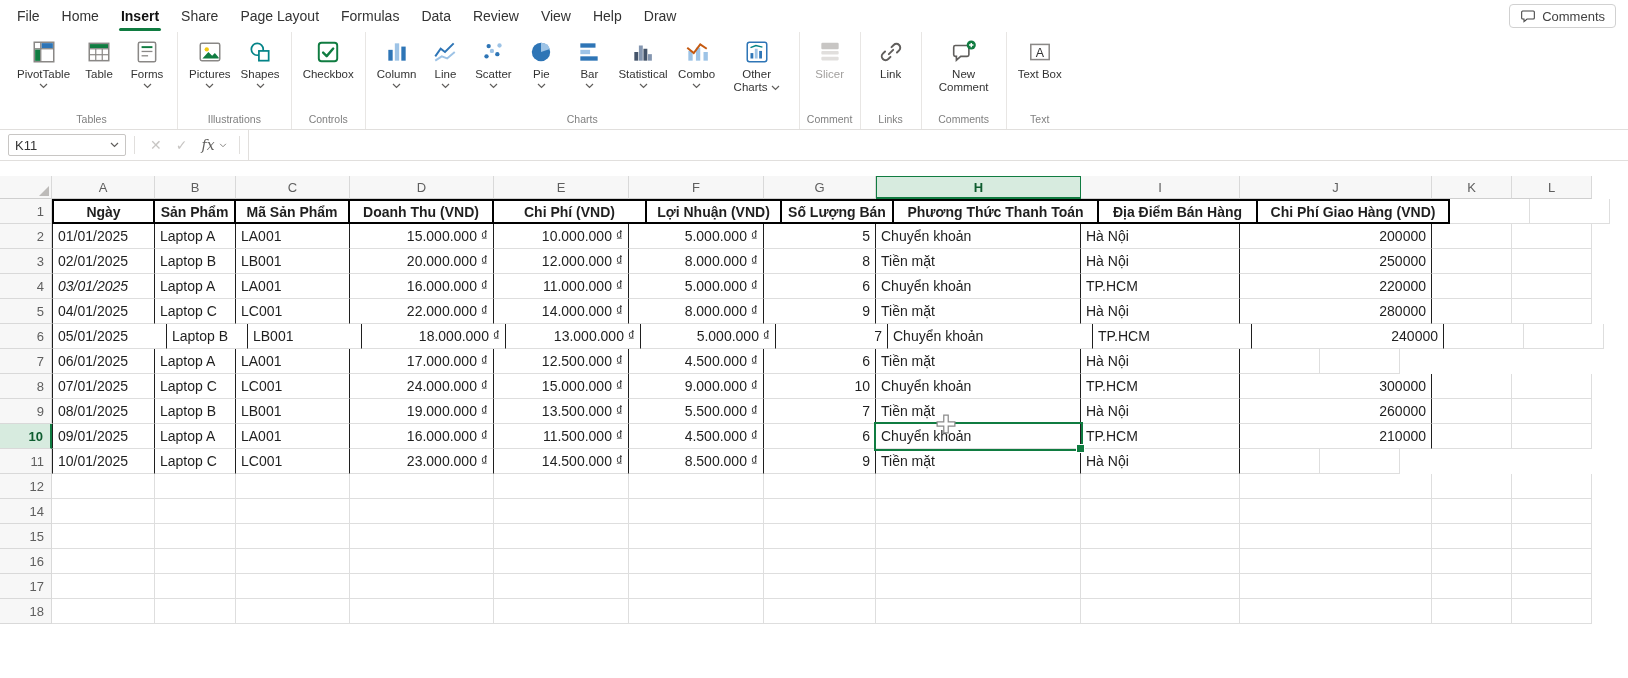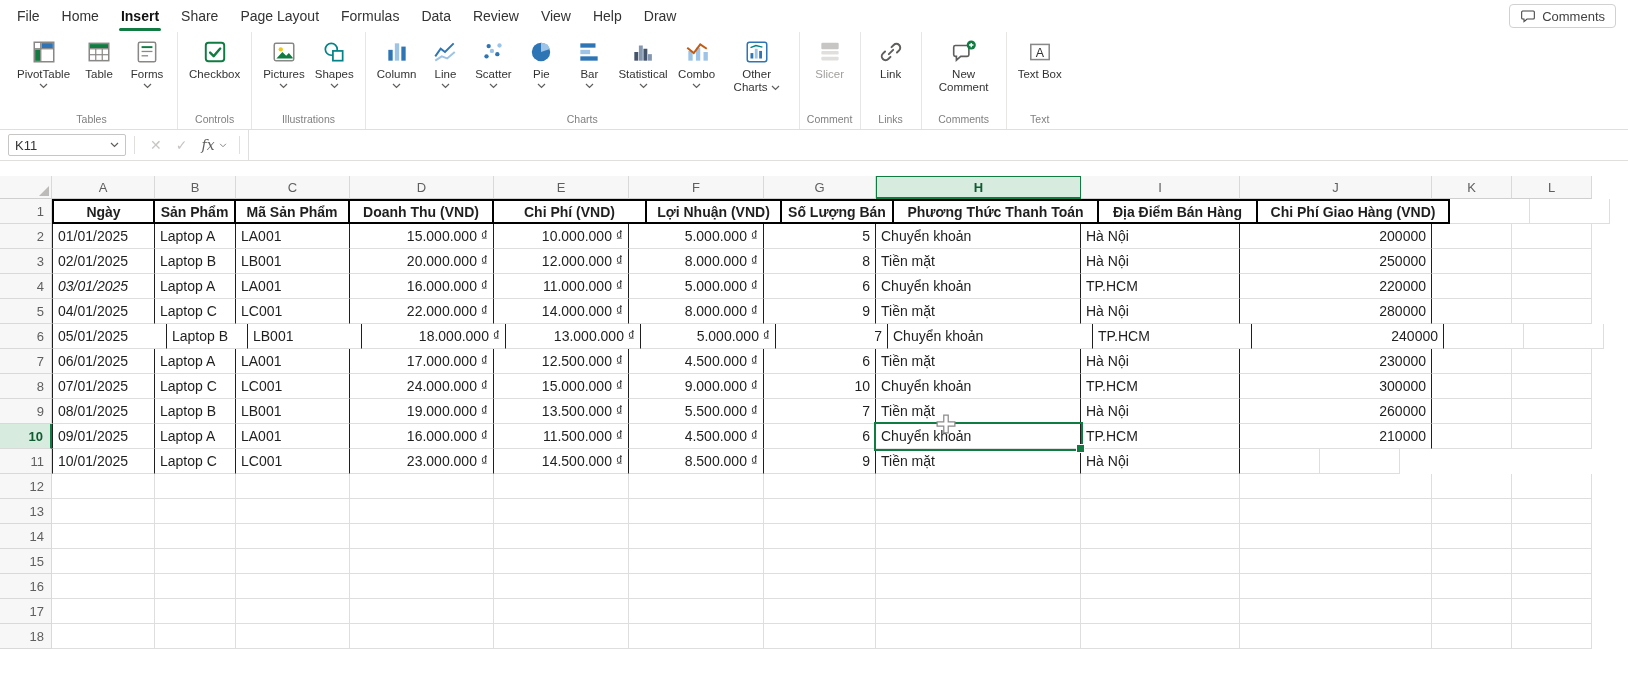--- a/index.html
+++ b/index.html
@@ -139,34 +139,20 @@
             </svg></span>
         </div>
       </div>
       <div class="glabel">Tables</div>
     </div>
     <div class="rgroup">
       <div class="rbuttons">
         <div class="rbtn">
           <span class="icon">
             <svg viewBox="0 0 24 24">
-              <rect x="3.5" y="3.5" width="17" height="17" rx="2.5" fill="none" stroke="#107C41" stroke-width="1.8"></rect>
-              <path d="M7.5 12.5l3.3 3.3 6-7" fill="none" stroke="#107C41" stroke-width="2.2" stroke-linecap="round" stroke-linejoin="round"></path>
-            </svg>
-          </span>
-          <span class="lbl">Checkbox</span>
-        </div>
-      </div>
-      <div class="glabel">Controls</div>
-    </div>
-    <div class="rgroup">
-      <div class="rbuttons">
-        <div class="rbtn">
-          <span class="icon">
-            <svg viewBox="0 0 24 24">
               <rect x="3" y="4" width="18" height="16" rx="1.5" fill="none" stroke="#8a8886" stroke-width="1.4"></rect>
               <circle cx="9" cy="9.5" r="2" fill="#F2C811"></circle>
               <path d="M5 18l5.5-6 3.5 3.5 2.5-2.5 3.5 4V18Z" fill="#107C41"></path>
             </svg>
           </span>
           <span class="lbl">Pictures</span>
           <span class="chev"><svg width="9" height="6" viewBox="0 0 9 6">
               <path d="M1 1l3.5 3.5L8 1" fill="none" stroke="#605E5C" stroke-width="1.2"></path>
             </svg></span>
         </div>
@@ -177,20 +163,34 @@
               <rect x="11" y="11" width="9" height="9" fill="#fff" stroke="#038387" stroke-width="1.6"></rect>
             </svg>
           </span>
           <span class="lbl">Shapes</span>
           <span class="chev"><svg width="9" height="6" viewBox="0 0 9 6">
               <path d="M1 1l3.5 3.5L8 1" fill="none" stroke="#605E5C" stroke-width="1.2"></path>
             </svg></span>
         </div>
       </div>
       <div class="glabel">Illustrations</div>
+    </div>
+    <div class="rgroup">
+      <div class="rbuttons">
+        <div class="rbtn">
+          <span class="icon">
+            <svg viewBox="0 0 24 24">
+              <rect x="3.5" y="3.5" width="17" height="17" rx="2.5" fill="none" stroke="#107C41" stroke-width="1.8"></rect>
+              <path d="M7.5 12.5l3.3 3.3 6-7" fill="none" stroke="#107C41" stroke-width="2.2" stroke-linecap="round" stroke-linejoin="round"></path>
+            </svg>
+          </span>
+          <span class="lbl">Checkbox</span>
+        </div>
+      </div>
+      <div class="glabel">Controls</div>
     </div>
     <div class="rgroup">
       <div class="rbuttons">
         <div class="rbtn">
           <span class="icon">
             <svg viewBox="0 0 24 24">
               <rect x="4" y="10" width="4" height="10" fill="#2E75B6"></rect>
               <rect x="10" y="4" width="4" height="16" fill="#9DC3E6"></rect>
               <rect x="16" y="7" width="4" height="13" fill="#2E75B6"></rect>
             </svg>
@@ -493,21 +493,20 @@
         <div class="rowh">7</div>
         <div class="cell td tdfirst" style="width: 103px; text-align: center;">06/01/2025</div>
         <div class="cell td" style="width: 81px;">Laptop A</div>
         <div class="cell td" style="width: 114px;">LA001</div>
         <div class="cell td right" style="width: 144px;">17.000.000 ₫</div>
         <div class="cell td right" style="width: 135px;">12.500.000 ₫</div>
         <div class="cell td right" style="width: 135px;">4.500.000 ₫</div>
         <div class="cell td right" style="width: 112px;">6</div>
         <div class="cell td" style="width: 205px;">Tiền mặt</div>
         <div class="cell td" style="width: 159px;">Hà Nội</div>
-        <div class="cell td right" style="width: 192px;">230000</div>
         <div class="cell" style="width: 80px;"></div>
         <div class="cell" style="width: 80px;"></div>
       </div>
       <div class="row">
         <div class="rowh">8</div>
         <div class="cell td tdfirst" style="width: 103px;">07/01/2025</div>
         <div class="cell td" style="width: 81px;">Laptop C</div>
         <div class="cell td" style="width: 114px;">LC001</div>
         <div class="cell td right" style="width: 144px;">24.000.000 ₫</div>
         <div class="cell td right" style="width: 135px;">15.000.000 ₫</div>
@@ -572,35 +571,20 @@
         <div class="cell" style="width: 135px;"></div>
         <div class="cell" style="width: 135px;"></div>
         <div class="cell" style="width: 112px;"></div>
         <div class="cell" style="width: 205px;"></div>
         <div class="cell" style="width: 159px;"></div>
         <div class="cell" style="width: 192px;"></div>
         <div class="cell" style="width: 80px;"></div>
         <div class="cell" style="width: 80px;"></div>
       </div>
       <div class="row">
-        <div class="rowh">13</div>
-        <div class="cell" style="width: 103px;"></div>
-        <div class="cell" style="width: 81px;"></div>
-        <div class="cell" style="width: 114px;"></div>
-        <div class="cell" style="width: 144px;"></div>
-        <div class="cell" style="width: 135px;"></div>
-        <div class="cell" style="width: 135px;"></div>
-        <div class="cell" style="width: 112px;"></div>
-        <div class="cell" style="width: 205px;"></div>
-        <div class="cell" style="width: 159px;"></div>
-        <div class="cell" style="width: 192px;"></div>
-        <div class="cell" style="width: 80px;"></div>
-        <div class="cell" style="width: 80px;"></div>
-      </div>
-      <div class="row">
         <div class="rowh">14</div>
         <div class="cell" style="width: 103px;"></div>
         <div class="cell" style="width: 81px;"></div>
         <div class="cell" style="width: 114px;"></div>
         <div class="cell" style="width: 144px;"></div>
         <div class="cell" style="width: 135px;"></div>
         <div class="cell" style="width: 135px;"></div>
         <div class="cell" style="width: 112px;"></div>
         <div class="cell" style="width: 205px;"></div>
         <div class="cell" style="width: 159px;"></div>

